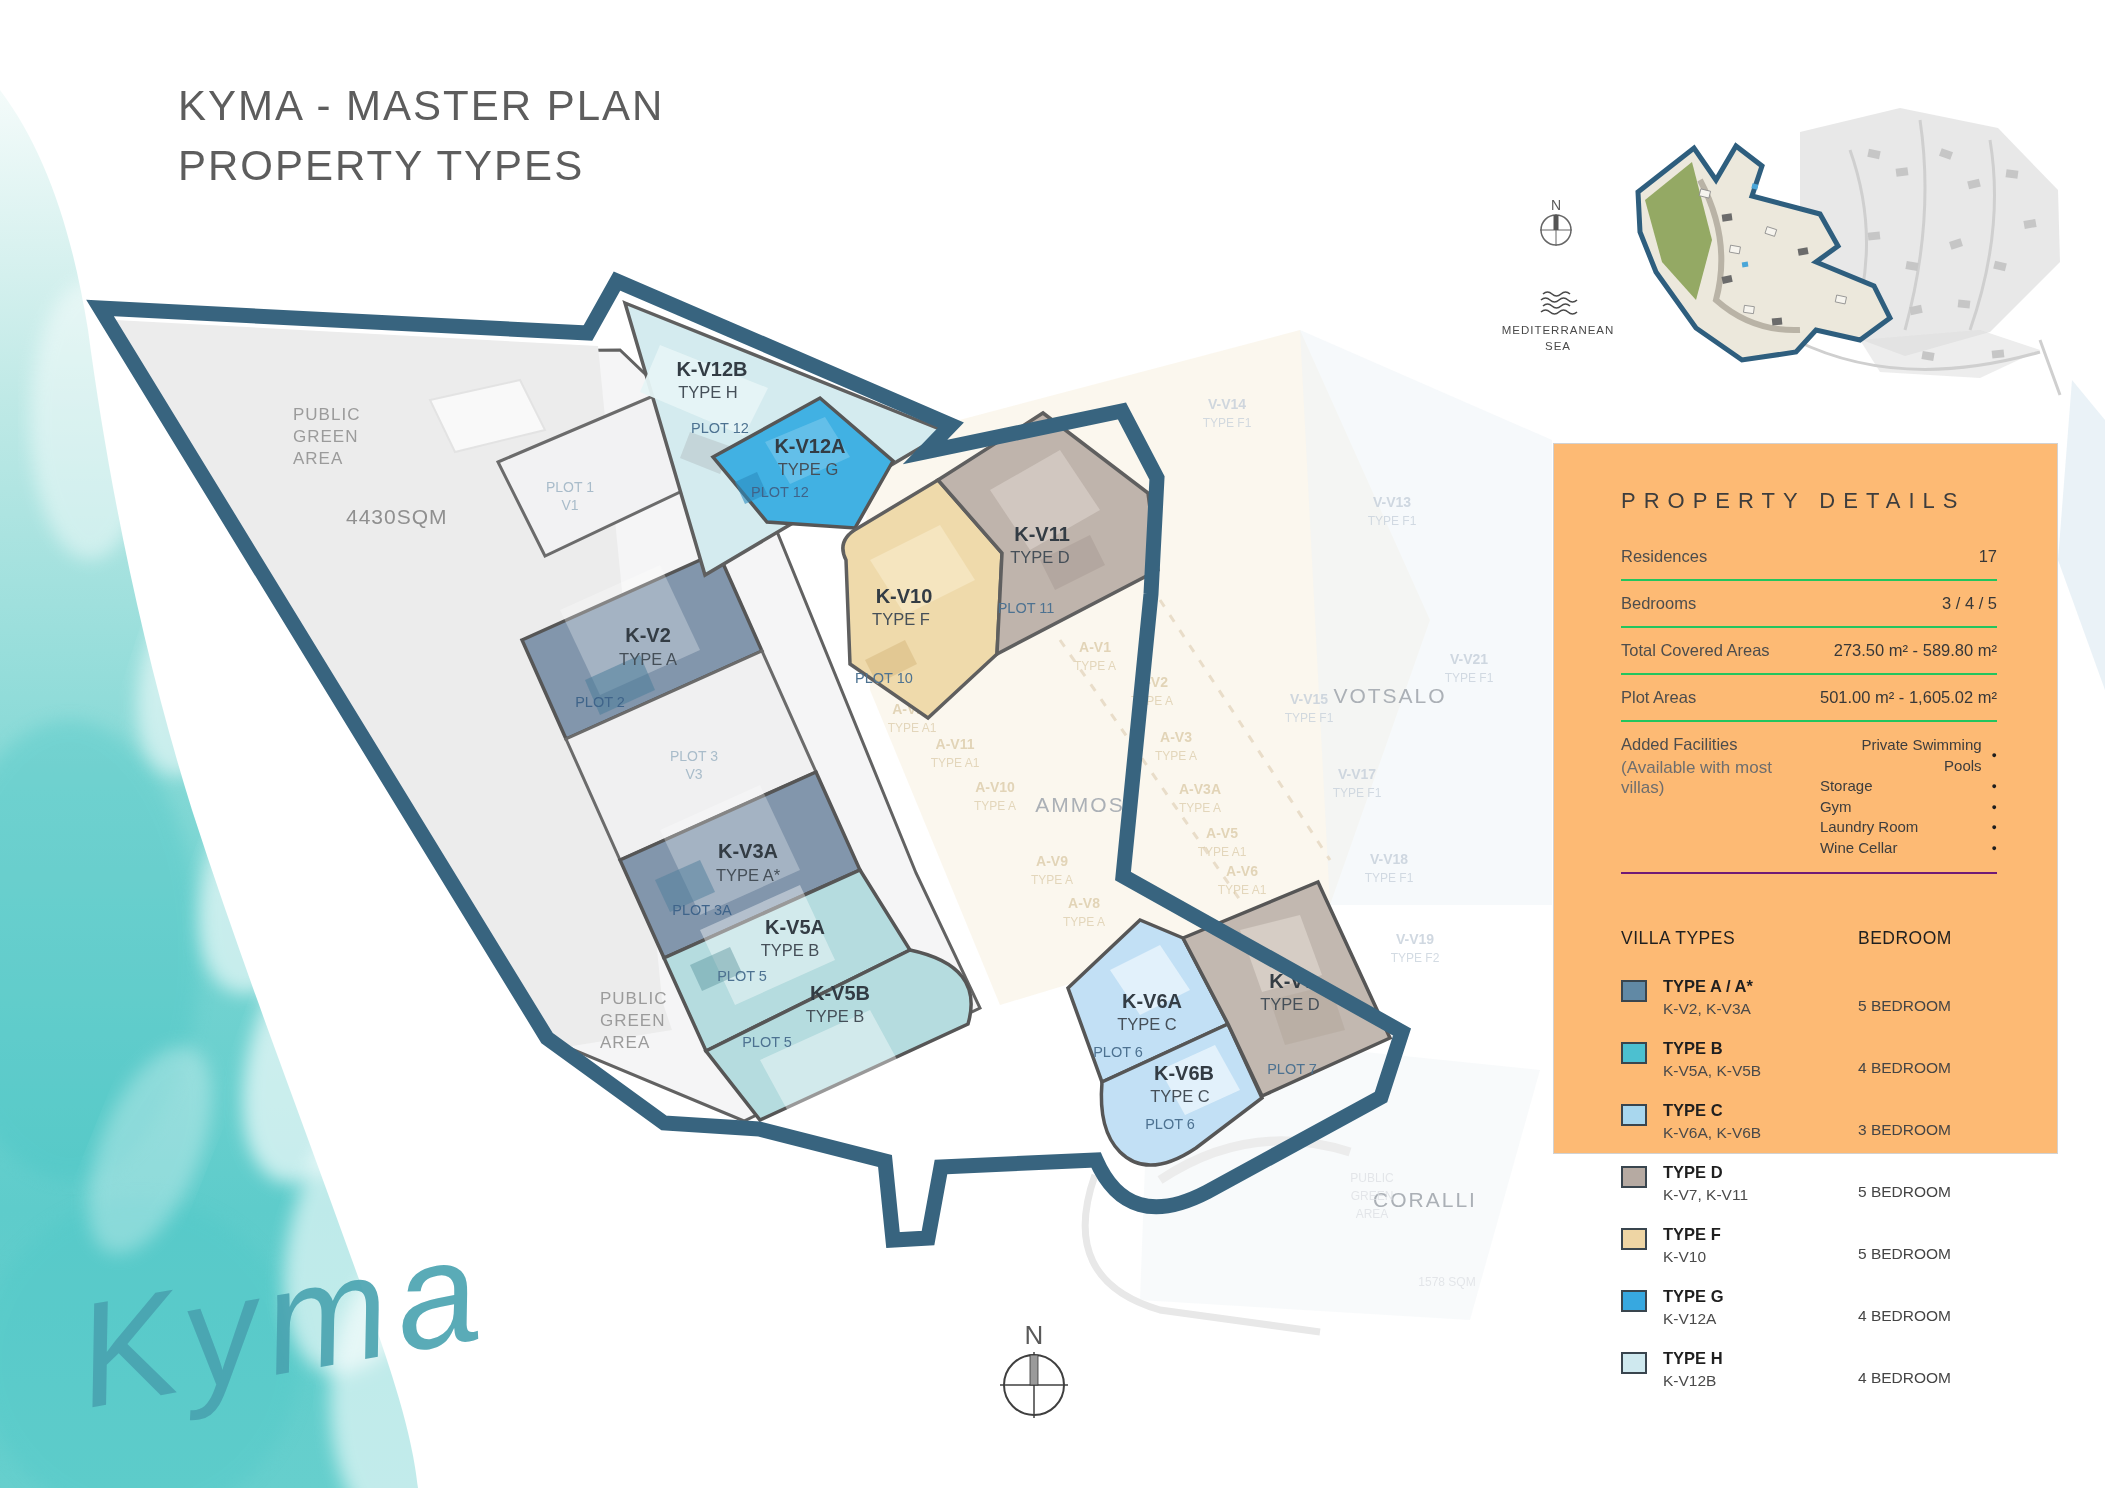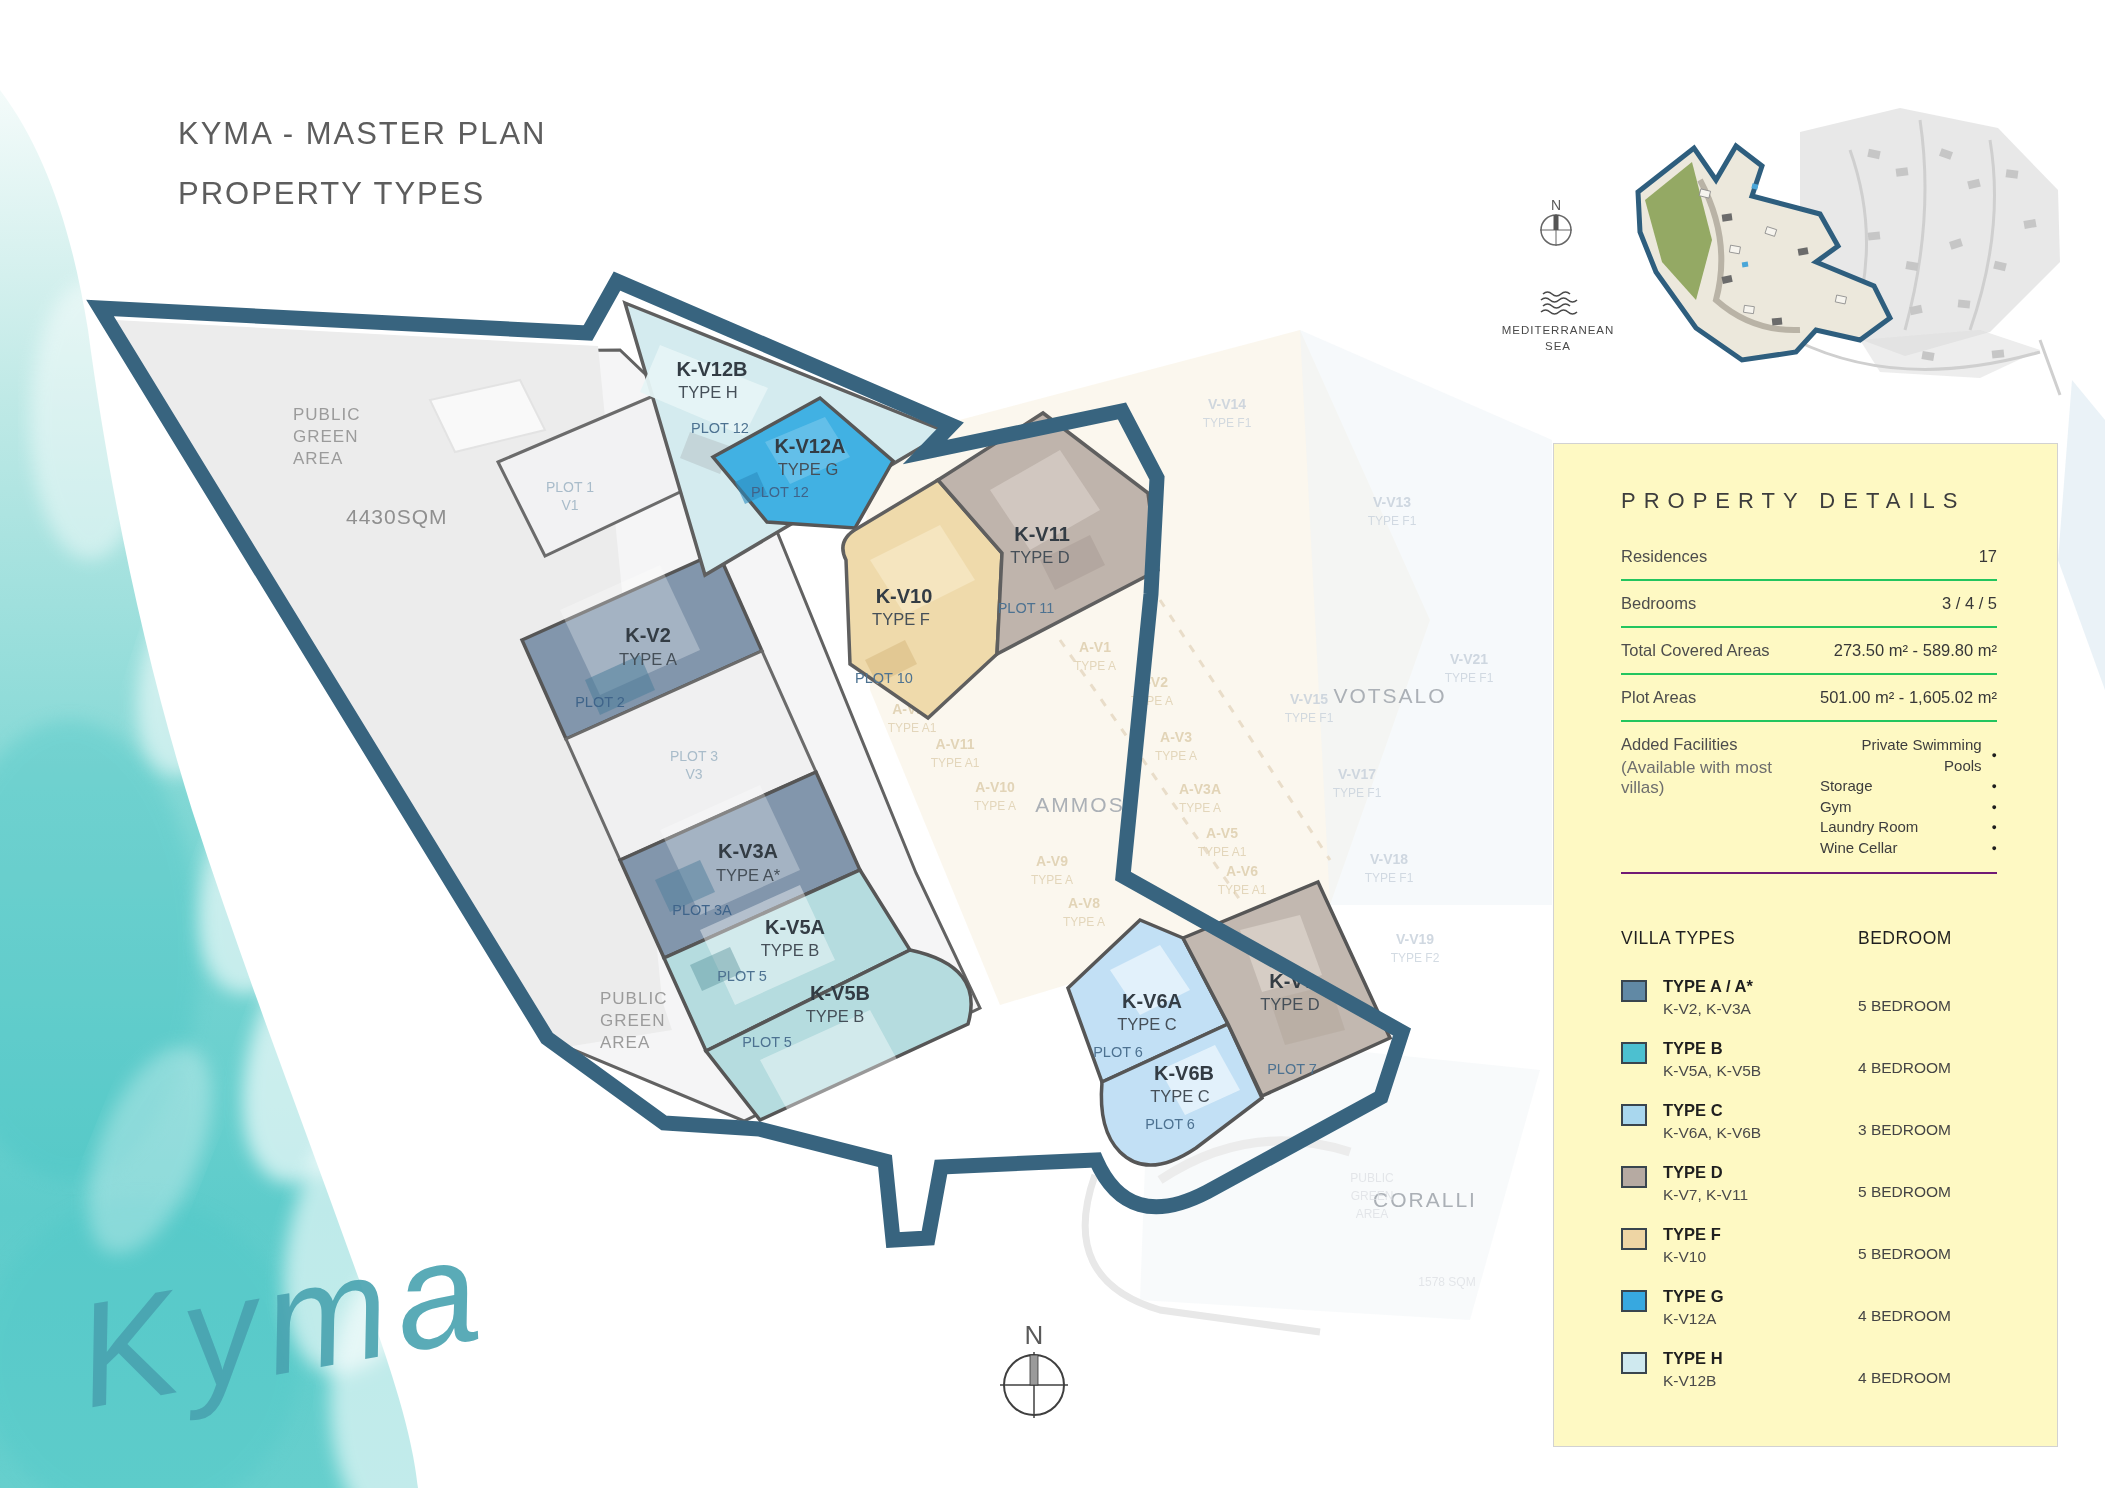--- a/index.html
+++ b/index.html
@@ -18,24 +18,24 @@
   .area-lbl{font-size:21px;fill:#abb0b6;letter-spacing:2px;text-anchor:middle;}
   .fl{font-size:14px;font-weight:bold;text-anchor:middle;opacity:.8;}
   .fls{font-size:12px;text-anchor:middle;opacity:.75;}
   .fa{fill:#dcccaa;}
   .fv{fill:#c5cfda;}
   .fgray{fill:#dcdfe3;}
   .mini-lbl{font-size:11.5px;fill:#4a4a4a;letter-spacing:1px;text-anchor:middle;}
   .n-lbl{fill:#5a5a5a;text-anchor:middle;}
 
   
-  .title{position:absolute;left:178px;top:104px;color:#5d5d5d;font-size:31px;letter-spacing:2px;line-height:60px;}
+  .title{position:absolute;left:178px;top:76px;color:#5d5d5d;font-size:42px;letter-spacing:2px;line-height:60px;}
 
   
-  .panel{position:absolute;left:1553px;top:443px;width:505px;height:1004px;background:#fef9c3;
+  .panel{position:absolute;left:1553px;top:443px;width:505px;height:711px;background:#fdba74;
          border:1px solid #d2d2d2;box-sizing:border-box;padding:44px 60px 0 67px;}
   .panel-heading{font-size:22px;letter-spacing:8px;color:#3d3d3d;margin-bottom:20px;}
   .spec-row{display:flex;justify-content:space-between;align-items:center;
             border-bottom:2px solid #22c55e;padding:13px 0;font-size:16.5px;}
   .spec-label{color:#4d4d4d;}
   .spec-value{color:#383838;}
   .fac-row{display:flex;justify-content:space-between;border-bottom:2px solid #701a75;padding:13px 0 14px;}
   .fac-label{font-size:16.5px;color:#4d4d4d;}
   .fac-note{font-size:17px;color:#6e6e6e;margin-top:4px;}
   .fac-items{text-align:right;}

